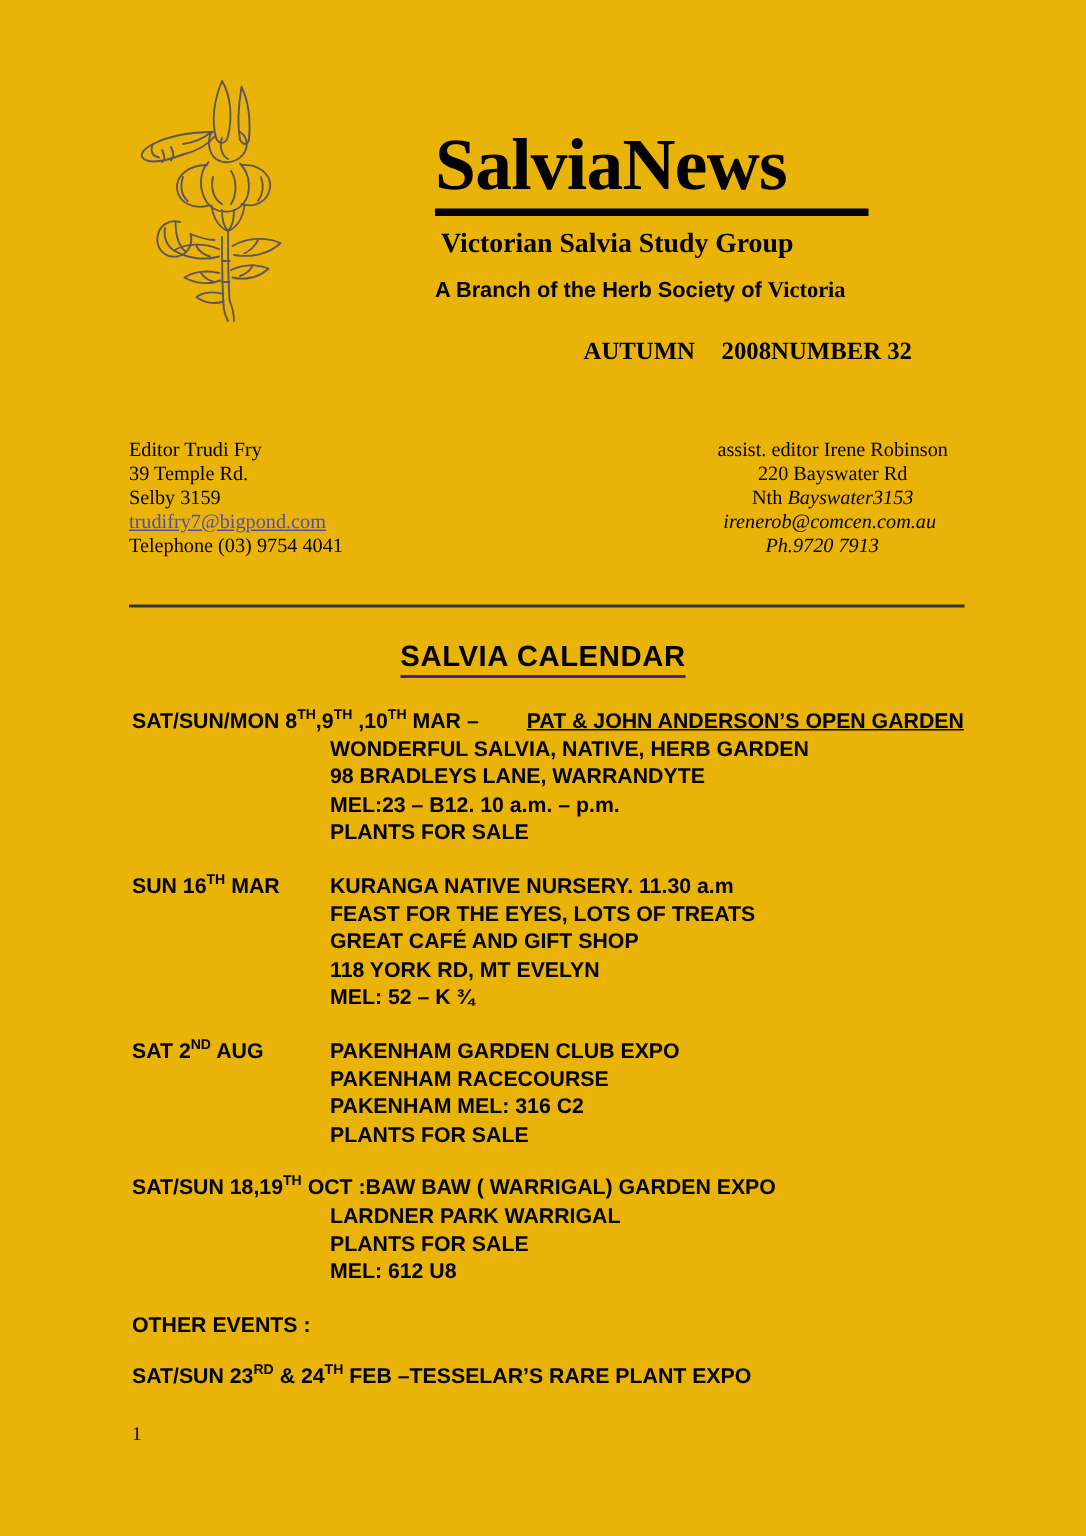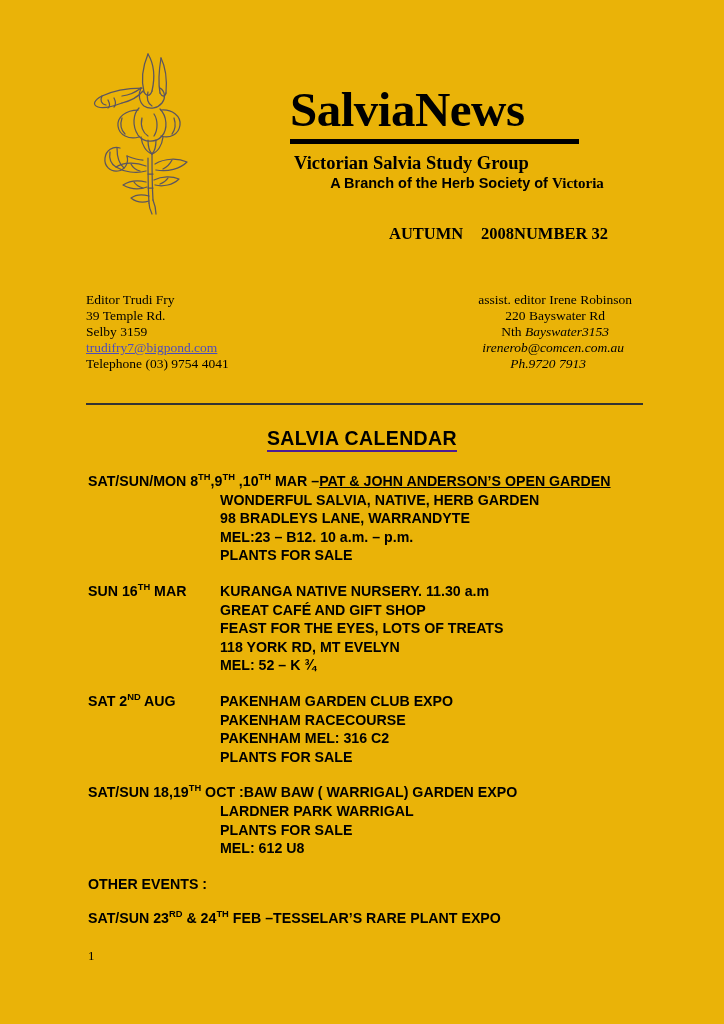--- a/index.html
+++ b/index.html
@@ -71,22 +71,22 @@
     padding-left: 90px;
     margin-top: 8px;
     white-space: nowrap;
   }
   .masthead-sub2 {
     font-family: "Liberation Sans", sans-serif;
     font-weight: bold;
     font-size: 14.5px;
     line-height: 18px;
     padding-left: 86px;
-    white-space: nowrap;
-    text-align: center;
+    margin-top: 11px;
+    white-space: nowrap;
   }
   .masthead-sub2 .serif-word {
     font-family: "Liberation Serif", serif;
     font-weight: bold;
     font-size: 15px;
   }
 
   
   .issue-line {
     position: absolute;
@@ -167,21 +167,21 @@
   }
   .entry { margin-bottom: 17px; }
   .entry-head {
     display: flex;
     align-items: baseline;
     white-space: nowrap;
   }
   .entry-date { flex: 0 0 auto; }
   .entry-date.col { min-width: 132px; }
   .entry-headline { flex: 0 0 auto; }
-  .entry-headline.u { text-decoration: underline; }
+  .entry-headline.u { text-decoration: underline; margin-left: 32px; }
   .entry-lines { padding-left: 132px; }
   .entry-lines div { white-space: nowrap; }
   sup {
     font-size: 0.66em;
     vertical-align: super;
     line-height: 0;
   }
   .section-label {
     font-family: "Liberation Sans", sans-serif;
     font-weight: bold;
@@ -318,22 +318,22 @@
         <div>PLANTS FOR SALE</div>
       </div>
     </div>
 
     <div class="entry">
       <div class="entry-head">
         <span class="entry-date col"><span>SUN 16</span><sup>TH</sup><span> MAR</span></span>
         <span class="entry-headline">KURANGA  NATIVE NURSERY. 11.30 a.m</span>
       </div>
       <div class="entry-lines">
+        <div>FEAST FOR THE EYES, LOTS OF TREATS</div>
         <div>GREAT CAFÉ AND GIFT SHOP</div>
-        <div>FEAST FOR THE EYES, LOTS OF TREATS</div>
         <div>118 YORK RD,  MT EVELYN</div>
         <div>MEL: 52 – K ¾</div>
       </div>
     </div>
 
     <div class="entry">
       <div class="entry-head">
         <span class="entry-date col"><span>SAT 2</span><sup>ND</sup><span>  AUG</span></span>
         <span class="entry-headline">PAKENHAM GARDEN CLUB EXPO</span>
       </div>

